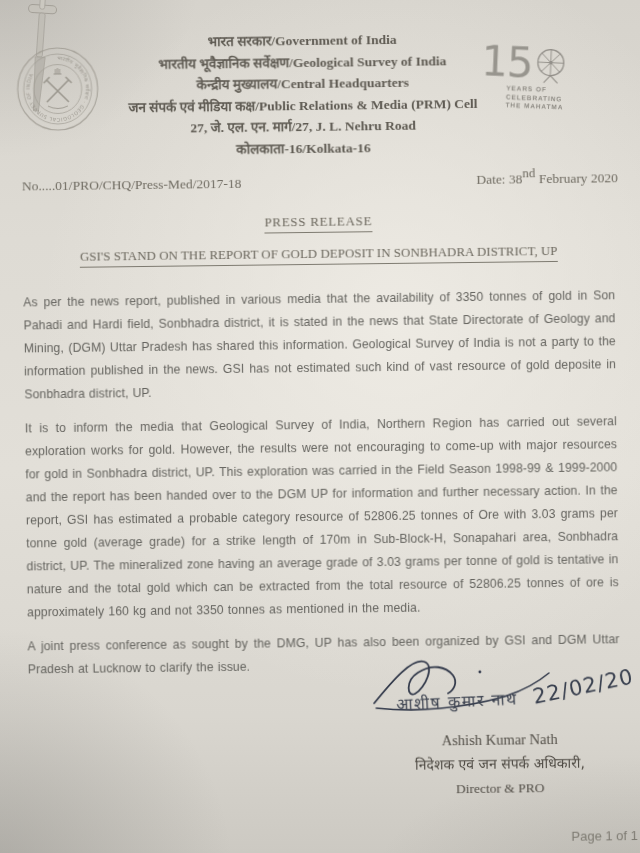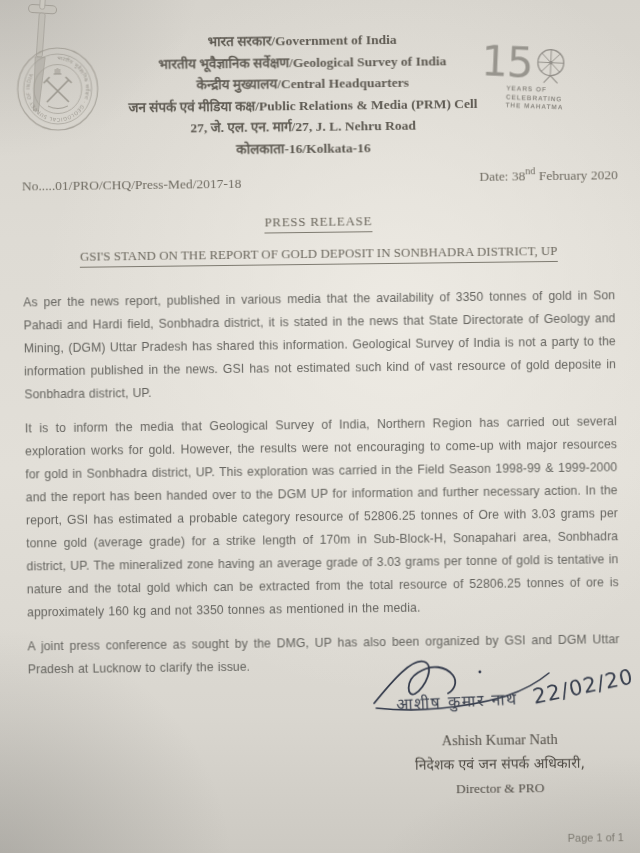--- a/index.html
+++ b/index.html
@@ -22,21 +22,21 @@
   .lh-line{font-size:13.5px;line-height:21.5px;white-space:nowrap;}
   .logo150{position:absolute;right:14px;top:50px;width:142px;transform:rotate(3deg);color:#93908a;}
   .logo-num{display:flex;align-items:flex-end;font-family:"DejaVu Sans",sans-serif;
     font-size:42px;line-height:34px;letter-spacing:-1px;color:rgba(140,137,130,.85);}
   .logo-wheel{width:37px;height:37px;margin:0 0 -3px 1px;}
   .logo-cap{margin:5px 0 0 26px;font-size:6.5px;font-weight:bold;letter-spacing:.9px;line-height:8.5px;color:#8f8c85;}
   
   .refrow{display:flex;justify-content:space-between;margin:16px 20px 0 24px;
     font-family:"Liberation Serif",serif;font-size:13.5px;color:#6f6b61;}
   .dateline{margin-top:-7px;}
-  .dateline sup{font-size:10px;}
+  .dateline sup{font-size:13px;}
   
   .h-pr{text-align:center;margin-top:21px;}
   .h-title{text-align:center;margin-top:11px;}
   .underlined{display:inline-block;border-bottom:1.2px solid rgba(107,103,93,.85);padding-bottom:2px;
     font-family:"Liberation Serif",serif;color:#6b675d;}
   .h-pr .underlined{font-size:13px;letter-spacing:.7px;}
   .h-title .underlined{font-size:12.8px;letter-spacing:.1px;}
   
   .body-para{margin:0 24px;font-size:12.2px;line-height:23px;color:#65645f;
     text-align:justify;letter-spacing:.1px;word-spacing:.6px;}
@@ -49,21 +49,21 @@
   .sig-scribble{position:absolute;left:0;top:0;width:218px;height:68px;}
   .hand-date{position:absolute;right:-4px;top:24px;font-family:"DejaVu Sans",sans-serif;
     font-size:21px;color:#39404f;transform:rotate(-11deg);letter-spacing:1px;white-space:nowrap;}
   .hand-name{position:absolute;left:28px;top:38px;font-family:"DejaVu Sans",sans-serif;
     font-size:16px;color:#3d4350;letter-spacing:1.5px;transform:rotate(-2deg);white-space:nowrap;}
   .sig-typed{width:250px;margin:8px 20px 0 auto;text-align:center;color:#524e47;}
   .sig-name{font-family:"Liberation Serif",serif;font-size:14.5px;line-height:24px;}
   .sig-desig-hi{font-family:"DejaVu Sans",sans-serif;font-size:14px;line-height:25px;color:#4e4a43;}
   .sig-desig{font-family:"Liberation Serif",serif;font-size:13.5px;line-height:24px;}
   
-  .footer{position:absolute;right:22px;bottom:6px;font-size:11px;color:#7d7a71;margin-top:40px;}
+  .footer{position:absolute;right:8px;bottom:6px;font-size:13px;color:#7d7a71;margin-top:40px;}
 </style>
 </head>
 <body>
 
 <div class="page">
 
   <svg class="pin" viewBox="0 0 64 126" aria-hidden="true">
     <g transform="rotate(4 32 20)">
       <rect x="20" y="8" width="28" height="8" rx="4" fill="#c6c3bb" stroke="#9e9a92" stroke-width="1"></rect>
       <rect x="31" y="0" width="5" height="12" rx="2" fill="#cdcac2" stroke="#a29e96" stroke-width="0.8"></rect>

